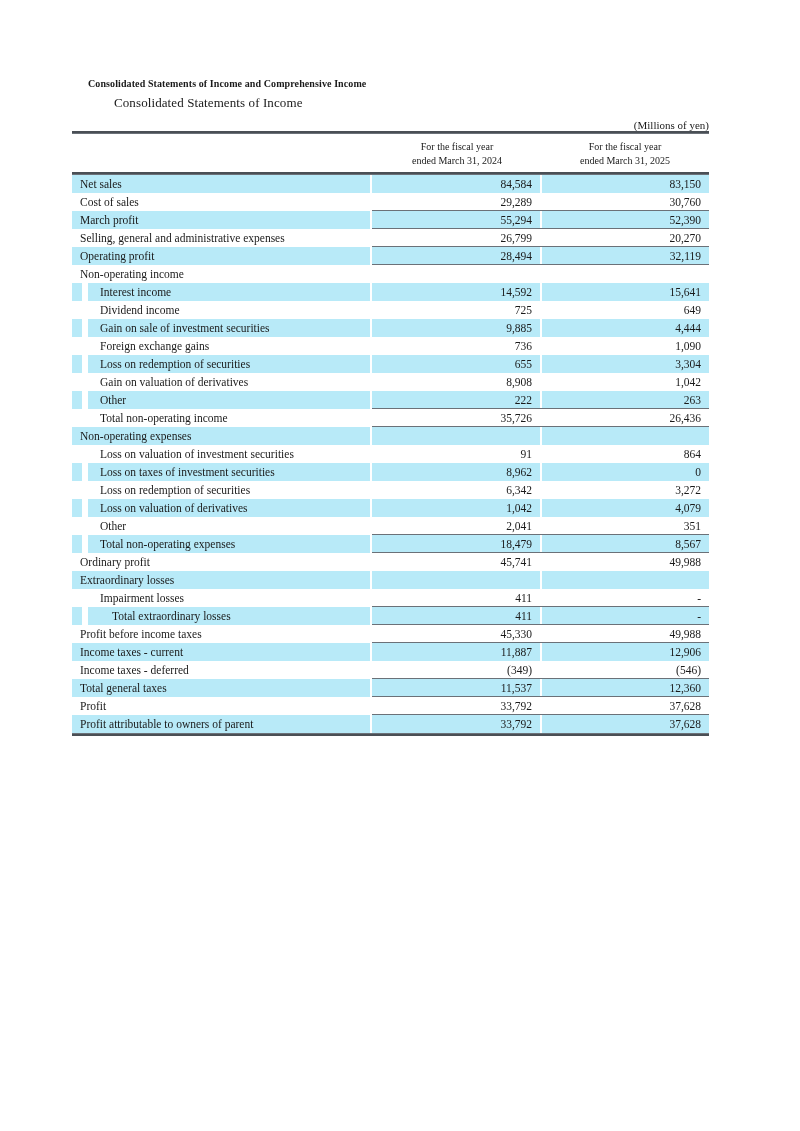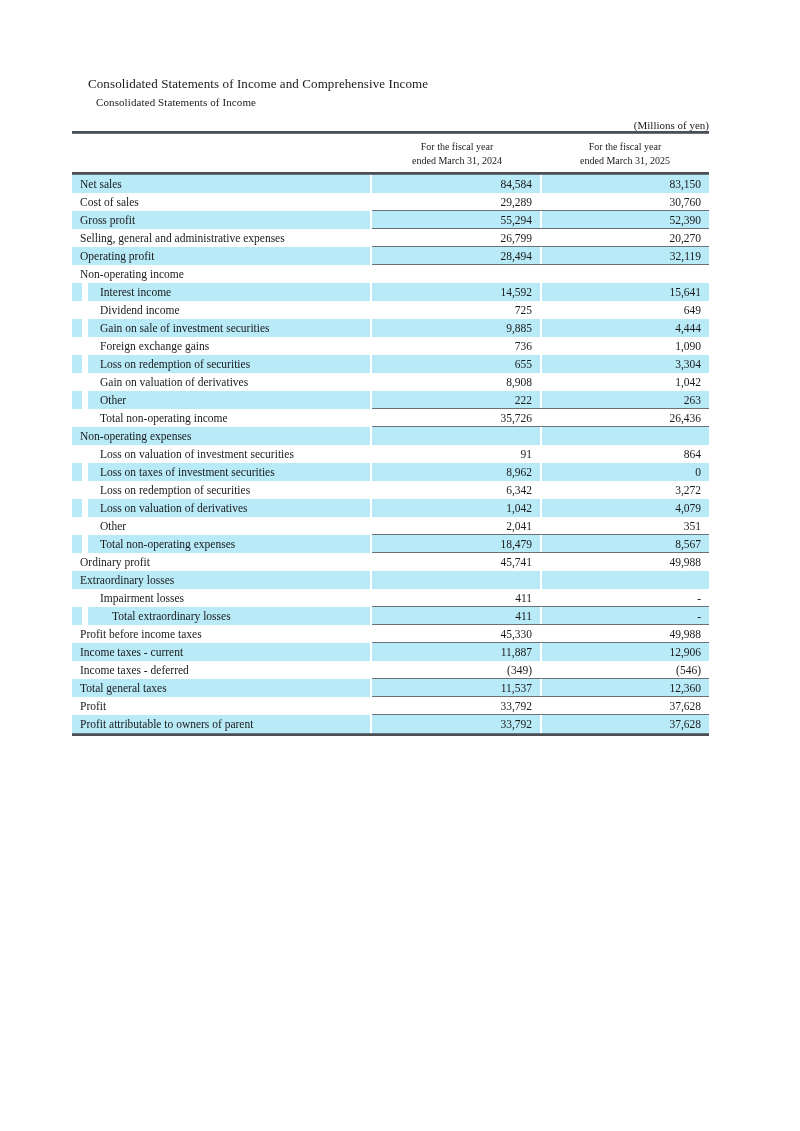--- a/index.html
+++ b/index.html
@@ -23,30 +23,31 @@
     height: 1131px;
   }
 
   .heading-block {
     position: absolute;
     left: 88px;
     top: 74px;
     width: 620px;
   }
   .heading-1 {
+    font-size: 10px;
+    line-height: 19px;
+    letter-spacing: 0.1px;
+    white-space: nowrap;
+    font-weight: bold;
+  }
+  .heading-2 {
     font-size: 13px;
     line-height: 19px;
     letter-spacing: 0.1px;
-    white-space: nowrap;
-  }
-  .heading-2 {
-    font-size: 11px;
-    line-height: 19px;
-    letter-spacing: 0.1px;
-    margin-left: 8px;
+    margin-left: 26px;
     white-space: nowrap;
   }
 
   .units-line {
     position: absolute;
     right: 91px;
     top: 118px;
     font-size: 11px;
     line-height: 14px;
     white-space: nowrap;
@@ -223,21 +224,21 @@
         <div class="vrule bottom"></div>
         <div class="lbl">Cost of sales</div>
         <div class="val val-1">29,289</div>
         <div class="val val-2">30,760</div>
       </div>
       <div class="row">
         <div class="band band-lbl"></div>
         <div class="band band-v1"></div>
         <div class="band band-v2"></div>
         <div class="vrule bottom"></div>
-        <div class="lbl">Gross profit</div>
+        <div class="lbl">March profit</div>
         <div class="val val-1">55,294</div>
         <div class="val val-2">52,390</div>
       </div>
       <div class="row plain">
         <div class="band band-lbl"></div>
         <div class="band band-v1"></div>
         <div class="band band-v2"></div>
         <div class="vrule bottom"></div>
         <div class="lbl">Selling, general and administrative expenses</div>
         <div class="val val-1">26,799</div>

